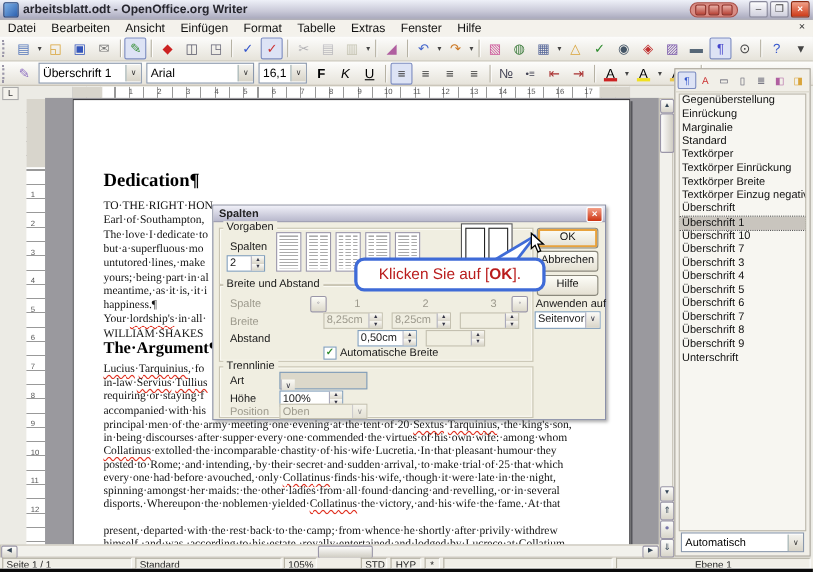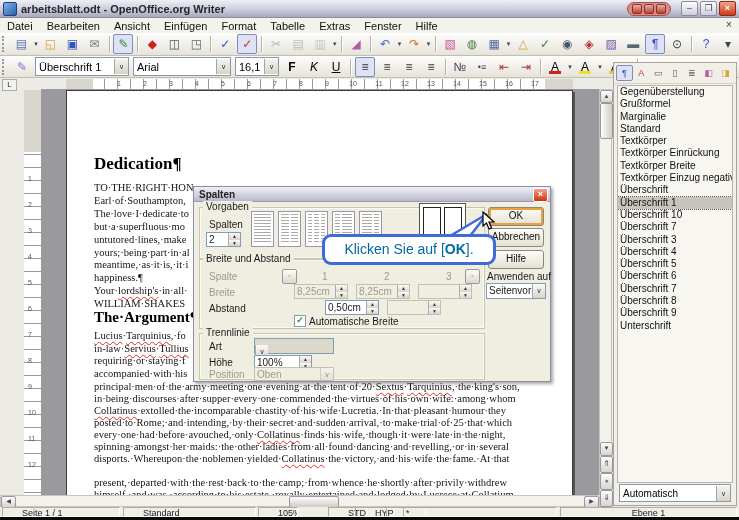--- a/index.html
+++ b/index.html
@@ -86,21 +86,21 @@
   .spi.pressed{background:#dde3f5;border-color:#7c8cc0;}
   .sp-gap{flex:1;}
   .sp-list{position:absolute;left:3px;top:22px;right:3px;bottom:22px;background:#f7f6f1;
     border:1px solid #b8b4a8;font-size:10px;color:#111;overflow:hidden;}
   .style-item{height:12.3px;line-height:12.3px;padding:0 2px;white-space:nowrap;}
   .style-item.selected{background:#c9c5be;outline:1px dotted #555;}
   .sp-combo{position:absolute;left:3px;bottom:3px;right:3px;height:16px;}
   
   .statusbar{left:0;top:507px;width:739px;height:10px;background:#f0eee7;font-size:9px;color:#222;}
   .scell{position:absolute;top:0px;height:10px;line-height:10px;border:1px solid;
-    border-color:#b0ac9e #fdfdfc #fdfdfc #b0ac9e;box-sizing:border-box;padding:0 19px;overflow:hidden;white-space:nowrap;}
+    border-color:#b0ac9e #fdfdfc #fdfdfc #b0ac9e;box-sizing:border-box;padding:0 3px;overflow:hidden;white-space:nowrap;}
   .blackstrip{left:0;top:517px;width:739px;height:3px;background:#0a0a0a;}
   
   .dialog{left:193px;top:186px;width:356px;height:194px;background:#f0eee1;
     border:1px solid #8a90a8;box-shadow:2px 2px 3px rgba(0,0,0,.35);font-size:10px;color:#1a1a1a;}
   .dlg-title{position:absolute;left:0;top:0;right:0;height:15px;
     background:linear-gradient(#f0f0f8,#b8b8cc);border-bottom:1px solid #9a9ab0;
     font-size:10px;font-weight:bold;color:#222;line-height:15px;padding-left:5px;box-sizing:border-box;}
   .dlg-close{position:absolute;right:2px;top:1px;width:13px;height:12px;border-radius:2px;
     background:linear-gradient(#f4a088,#cc3210);border:1px solid #fff;color:#fff;
     font-size:9px;line-height:11px;text-align:center;font-weight:bold;}
@@ -126,21 +126,21 @@
   .preview{position:absolute;background:#fff;border:1px solid #555;display:flex;gap:3px;padding:3px;box-sizing:border-box;}
   .preview .pvcol{border:1.5px solid #222;flex:1;}
   .chk{position:absolute;width:10px;height:10px;background:#fff;border:1px solid #7f9db9;
     font-size:9px;line-height:9px;text-align:center;color:#2c8a2c;font-weight:bold;}
   .linesample{width:26px;height:2px;background:#111;margin:6px 2px 0 2px;}
   .smallbtn{position:absolute;width:13px;height:13px;background:linear-gradient(#fdfdf8,#dcd8ca);
     border:1px solid #9a96a8;border-radius:2px;font-size:7px;line-height:11px;text-align:center;color:#667;}
   .colnum{position:absolute;font-size:10px;color:#9d9a8d;}
   
   .tooltip{left:322px;top:234px;width:168px;height:25px;background:#fff;border:3px solid #3f6bd7;
-    border-radius:9px;font-size:14px;color:#0369a1;text-align:center;line-height:24px;white-space:nowrap;}
+    border-radius:9px;font-size:14px;color:#b91c1c;text-align:center;line-height:24px;white-space:nowrap;}
   .tooltip b{font-weight:bold;}
   
   .cursor{left:482px;top:211px;width:14px;height:20px;}
 </style>
 </head>
 <body>
 
 <div class="abs titlebar">
   <div class="appicon"></div>
   <div class="wtitle">arbeitsblatt.odt - OpenOffice.org Writer</div>
@@ -439,21 +439,21 @@
       <span class="spi" style="color: rgb(204, 51, 51);">A</span>
       <span class="spi" style="color: rgb(85, 85, 102);">▭</span>
       <span class="spi" style="color: rgb(85, 85, 102);">▯</span>
       <span class="spi" style="color: rgb(85, 85, 102);">≣</span>
       <div class="sp-gap"></div>
       <span class="spi" style="color: rgb(176, 95, 160);">◧</span>
       <span class="spi" style="color: rgb(217, 164, 58);">◨</span>
     </div>
   <div class="sp-list" id="sp-list">
       <div class="style-item">Gegenüberstellung</div>
-      <div class="style-item">Grußformel</div>
+      <div class="style-item">Einrückung</div>
       <div class="style-item">Marginalie</div>
       <div class="style-item">Standard</div>
       <div class="style-item">Textkörper</div>
       <div class="style-item">Textkörper Einrückung</div>
       <div class="style-item">Textkörper Breite</div>
       <div class="style-item">Textkörper Einzug negativ</div>
       <div class="style-item">Überschrift</div>
       <div class="style-item selected">Überschrift 1</div>
       <div class="style-item">Überschrift 10</div>
       <div class="style-item">Überschrift 7</div>

